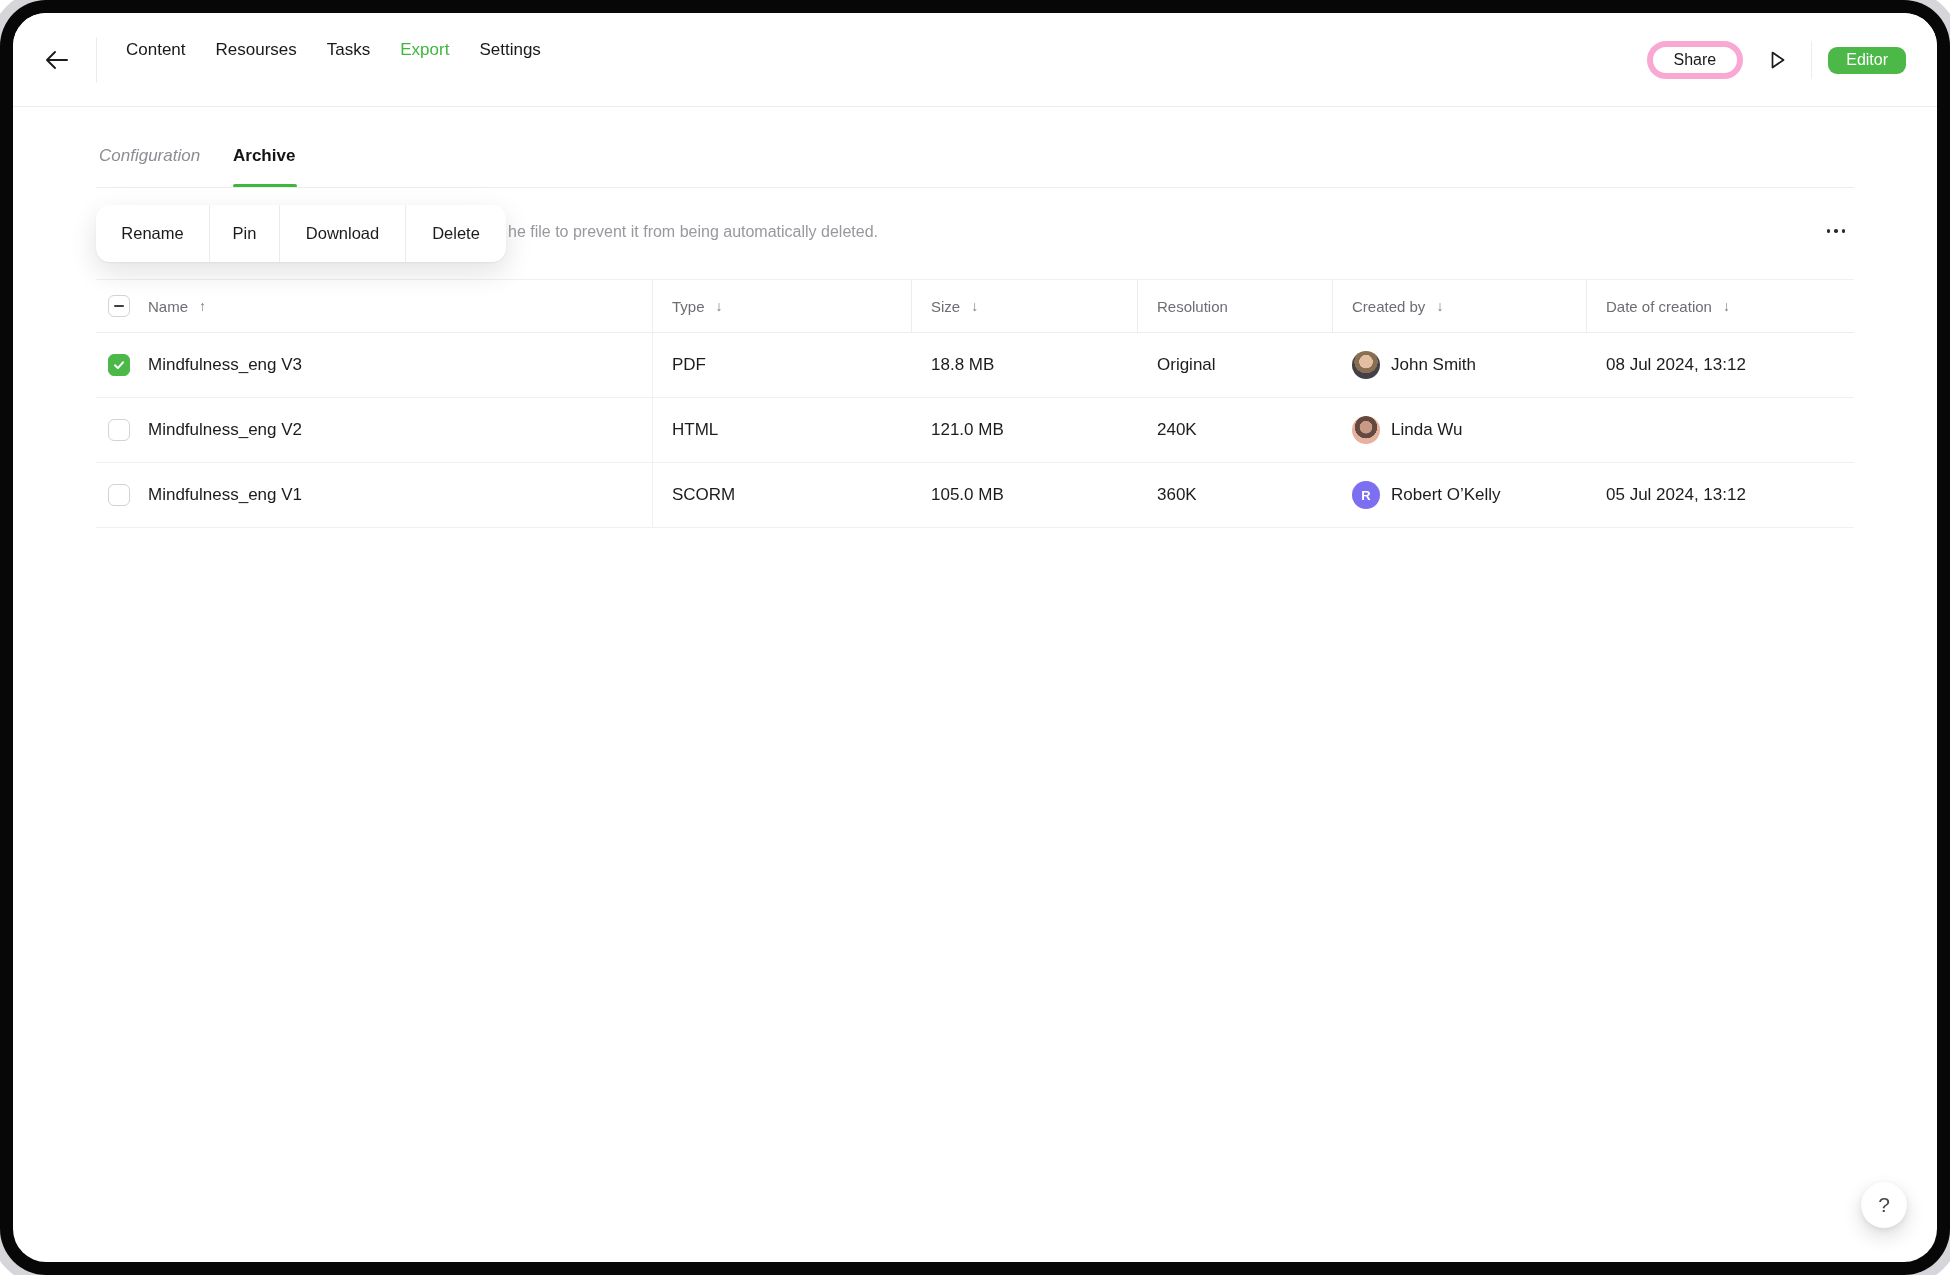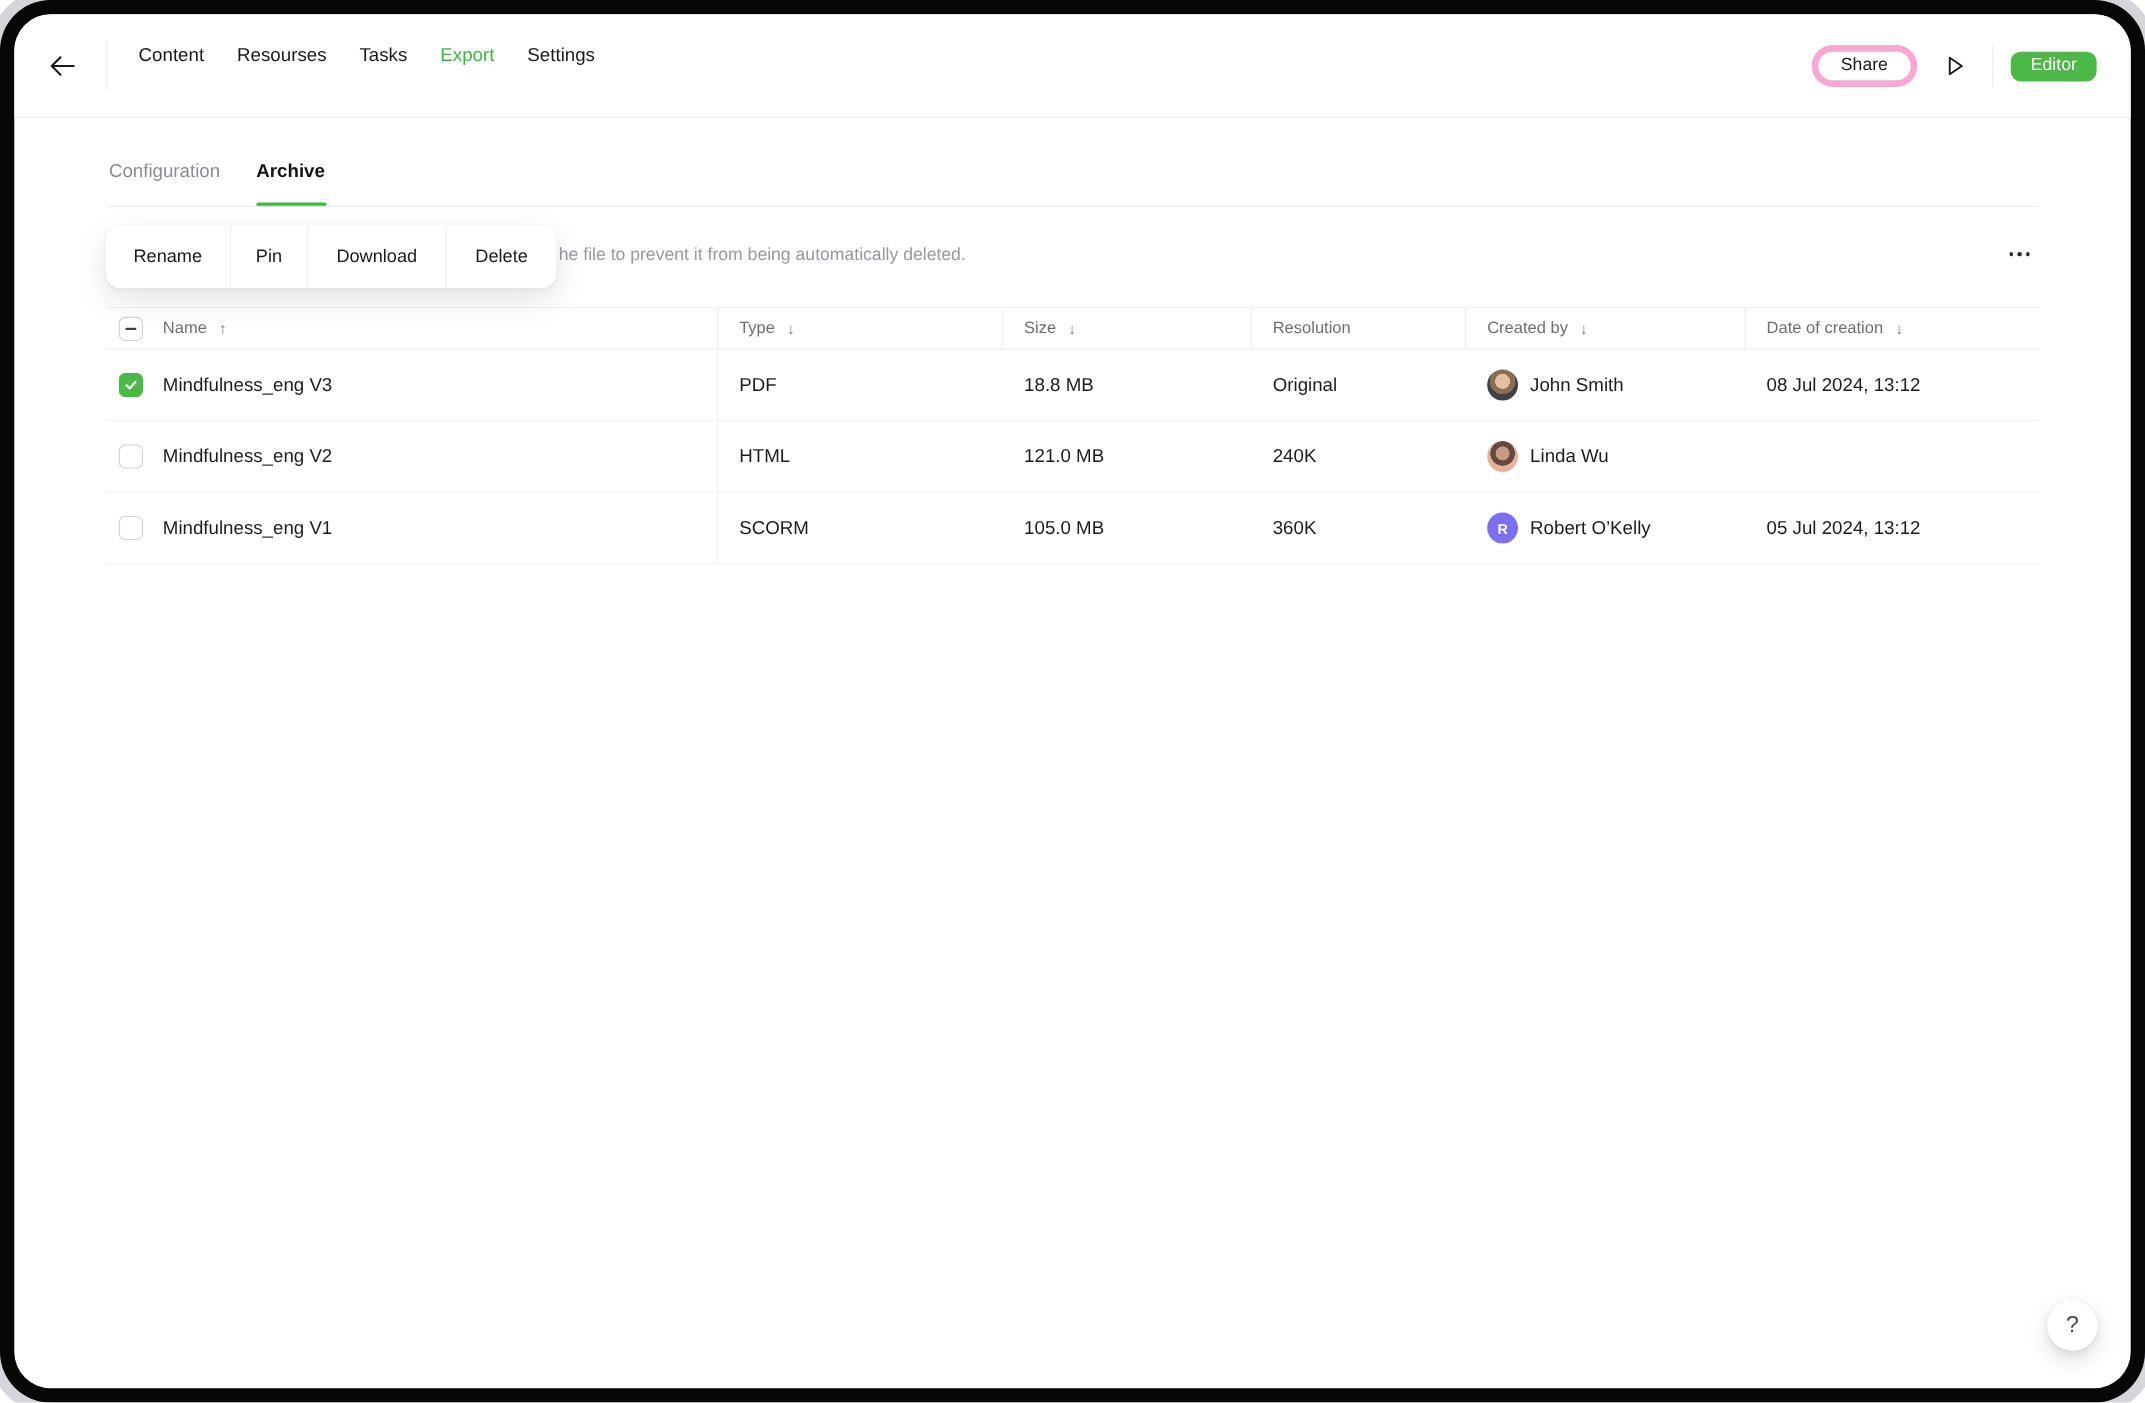--- a/index.html
+++ b/index.html
@@ -29,42 +29,42 @@
               display:flex; align-items:center; justify-content:center; }
   .tr-vdiv { width:1px; height:38px; background:#ececee; }
   .editor-btn { height:27px; padding:0 18px; border-radius:9px; border:none; background:var(--green-btn);
                 color:#fff; font-family:inherit; font-size:16px; font-weight:500; cursor:pointer; }
 
   
   .tab { position:absolute; top:128px; height:30px; background:none; border:none; cursor:pointer;
          font-family:inherit; font-size:17px; }
   .tab .tab-label { color:#8c8c92; }
   .tab.active .tab-label { color:#141416; font-weight:600; }
-  #tab-0 { left:86px; }
+  #tab-0 { left:86px;font-style:italic; }
   #tab-1 { left:220px; }
   .tab-underline { position:absolute; left:220px; top:171px; width:64px; height:4px;
                    border-radius:3px; background:var(--green); }
   .tabs-line { position:absolute; left:83px; top:174px; width:1758px; height:1px; background:#ededef; }
 
   
   .hint { position:absolute; left:495px; top:210px; font-size:16px; color:#98989e; z-index:1; }
   .toolbar { position:absolute; left:83px; top:192px; width:410px; height:57px; background:#fff;
              border-radius:14px; box-shadow:0 1px 2px rgba(15,15,20,.05), 0 10px 28px rgba(15,15,20,.12);
              display:flex; align-items:stretch; z-index:5; overflow:hidden; }
   .toolbar .tb-btn { border:none; background:none; cursor:pointer; font-family:inherit;
                      font-size:16.5px; font-weight:500; color:#1b1b1e; }
   .toolbar .tb-div { width:1px; background:#ebebee; }
   .more-btn { position:absolute; left:1805px; top:200px; width:36px; height:36px; background:none; border:none;
               cursor:pointer; display:flex; align-items:center; justify-content:center; gap:4px; }
   .more-btn i { width:3.5px; height:3.5px; border-radius:50%; background:#2a2a2e; display:block; }
 
   
   .table { position:absolute; left:83px; top:266px; width:1758px; }
   .thead { display:grid; grid-template-columns:557px 259px 226px 195px 254px minmax(0,1fr);
-           height:39px; border-top:1px solid #f0f0f2; border-bottom:1px solid #ededef; }
+           height:54px; border-top:1px solid #f0f0f2; border-bottom:1px solid #ededef; }
   .th { display:flex; align-items:center; gap:9px; font-size:15px; color:#6d6d74; cursor:pointer;
         padding-left:19px; border-right:1px solid #ededef; }
   .th:last-child { border-right:none; }
   .th.first { padding-left:12px; gap:0; }
   .th .sort { color:#7e7e85; font-size:14px; margin-left:2px; }
   .th .th-label { white-space:nowrap; }
   .th.first .th-label { margin-left:18px; margin-right:9px; }
 
   .trow { display:grid; grid-template-columns:557px 259px 226px 195px 254px minmax(0,1fr);
           height:65px; border-bottom:1px solid #f0f0f2; cursor:pointer; }

